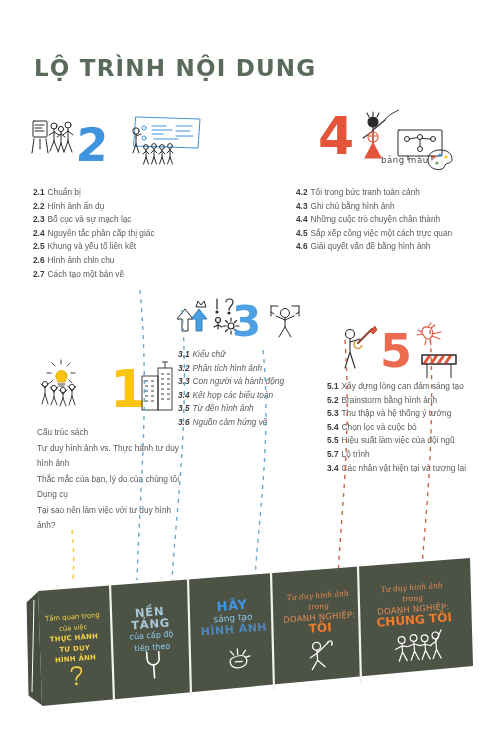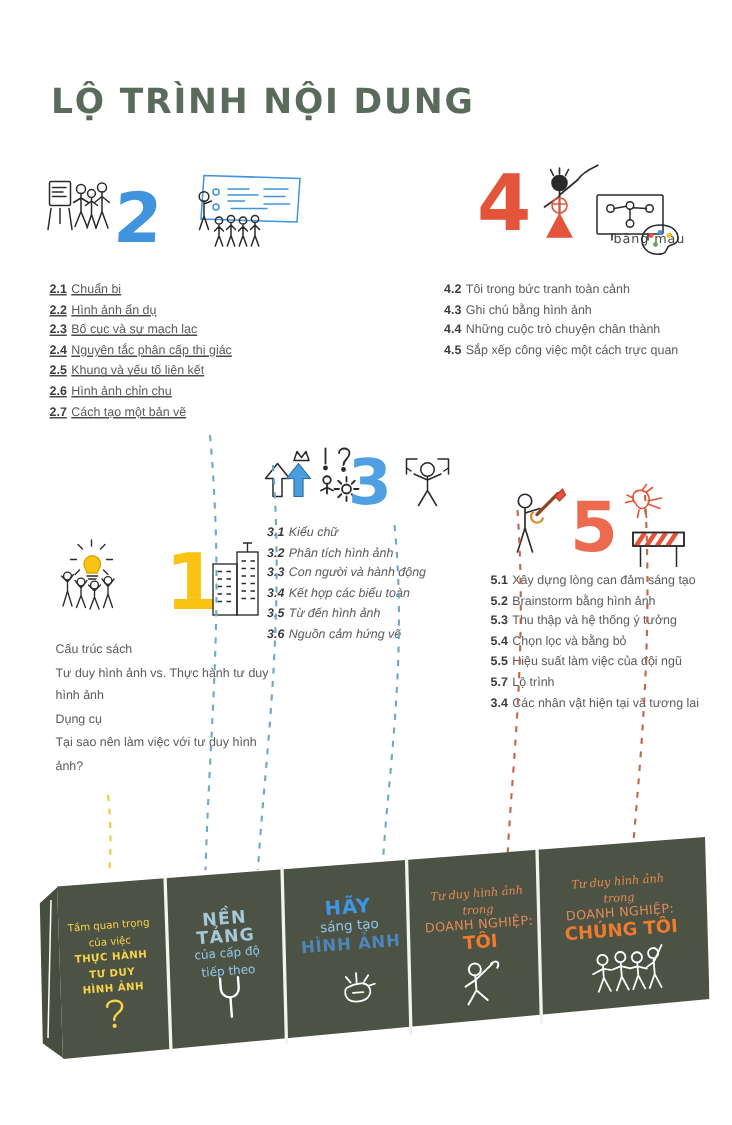--- a/index.html
+++ b/index.html
@@ -44,21 +44,20 @@
   #num2{ left:76px; top:122px; font-size:46px; color:#3f94dd; transform:skewX(-3deg); }
   #num4{ left:318px; top:110px; font-size:52px; color:#e4543b; }
   #num1{ left:110px; top:363px; font-size:52px; color:#fbc414; }
   #num3{ left:232px; top:301px; font-size:42px; color:#4fa0e2; }
   #num5{ left:380px; top:328px; font-size:46px; color:#ec6b4e; }
 
   .caption-bangmau{
     position:absolute; left:381px; top:155px;
     font-size:8.5px; color:#4a4a4a; letter-spacing:.6px;
     font-family:"DejaVu Sans", sans-serif;
-    margin-left:28px;
   }
 
   svg.doodle{ position:absolute; overflow:visible; }
 
   
   .connector{ position:absolute; }
 
   
   .banner{
     position:absolute; left:18px; top:556px; width:455px; height:165px;
@@ -107,21 +106,21 @@
         <path d="M24 36v7 M24 37l-3 3 M24 37l3 3 M24 43l-2.5 7 M24 43l2.5 7"></path>
       <circle cx="32" cy="32" r="2.4"></circle>
         <path d="M32 35v8 M32 36l-3 3 M32 36l3 3 M32 43l-2.5 7 M32 43l2.5 7"></path>
       <circle cx="40" cy="33" r="2.4"></circle>
         <path d="M40 36v7 M40 37l-3 3 M40 37l3 3 M40 43l-2.5 7 M40 43l2.5 7"></path>
       <circle cx="48" cy="32" r="2.4"></circle>
         <path d="M48 35v8 M48 36l-3 3 M48 36l3 3 M48 43l-2.5 7 M48 43l2.5 7"></path>
     </g>
   </svg>
 
-  <div class="toc" style="left:33px; top:186px;text-decoration:underline;">
+  <div class="toc" style="left:33px; top:186px;">
     <div class="row">
       <span class="num">2.1</span>
       <span>Chuẩn bị</span>
     </div>
     <div class="row">
       <span class="num">2.2</span>
       <span>Hình ảnh ẩn dụ</span>
     </div>
     <div class="row">
       <span class="num">2.3</span>
@@ -195,20 +194,24 @@
       <span>Ghi chú bằng hình ảnh</span>
     </div>
     <div class="row">
       <span class="num">4.4</span>
       <span>Những cuộc trò chuyện chân thành</span>
     </div>
     <div class="row">
       <span class="num">4.5</span>
       <span>Sắp xếp công việc một cách trực quan</span>
     </div>
+    <div class="row">
+      <span class="num">4.6</span>
+      <span>Giải quyết vấn đề bằng hình ảnh</span>
+    </div>
   </div>
 
   <svg class="doodle" style="left:174px; top:297px;" width="40" height="36" viewBox="0 0 40 36">
     <g fill="none" stroke="#2a2a2a" stroke-width="1" stroke-linejoin="round">
       <path d="M8 34 V22 H3 L11 12 L19 22 H14 V34 Z"></path>
       <path d="M22 10 l2-6 3 4 3-4 2 6 Z"></path>
     </g>
     <g fill="#4a9ede" stroke="#2a6fa8" stroke-width="0.8" stroke-linejoin="round">
       <path d="M22 34 V22 H17 L25 12 L33 22 H28 V34 Z"></path>
     </g>
@@ -306,21 +309,21 @@
     <div class="row">
       <span class="num">5.2</span>
       <span>Brainstorm bằng hình ảnh</span>
     </div>
     <div class="row">
       <span class="num">5.3</span>
       <span>Thu thập và hệ thống ý tưởng</span>
     </div>
     <div class="row">
       <span class="num">5.4</span>
-      <span>Chọn lọc và bằng bỏ</span>
+      <span>Chọn lọc và cuộc bỏ</span>
     </div>
     <div class="row">
       <span class="num">5.5</span>
       <span>Hiệu suất làm việc của đội ngũ</span>
     </div>
     <div class="row">
       <span class="num">5.7</span>
       <span>Lộ trình</span>
     </div>
     <div class="row">
@@ -353,20 +356,21 @@
       <rect x="18" y="8" width="14" height="42"></rect>
       <path d="M25 8 V2 M22 2 h6"></path>
       <path d="M5 21h3 M11 21h3 M5 26h3 M11 26h3 M5 31h3 M11 31h3 M5 36h3 M11 36h3 M5 41h3 M11 41h3"></path>
       <path d="M21 14h3 M27 14h3 M21 19h3 M27 19h3 M21 24h3 M27 24h3 M21 29h3 M27 29h3 M21 34h3 M27 34h3 M21 39h3 M27 39h3"></path>
     </g>
   </svg>
 
   <div class="freetext" style="left:37px; top:425px;">
     <div>Cấu trúc sách</div>
     <div>Tư duy hình ảnh vs. Thực hành tư duy hình ảnh</div>
+    <div>Thắc mắc của bạn, lý do của chúng tôi</div>
     <div>Dụng cụ</div>
     <div>Tại sao nên làm việc với tư duy hình ảnh?</div>
   </div>
 
   <svg class="connector" style="left:0; top:280px;" width="488" height="300">
     <path d="M140 10 C150 120 140 200 137 300" fill="none" stroke="#6aa9c9" stroke-width="1.4" stroke-dasharray="4 5"></path>
     <path d="M182 30 C190 140 176 230 172 300" fill="none" stroke="#6aa9c9" stroke-width="1.4" stroke-dasharray="4 5"></path>
     <path d="M263 70 C272 160 258 240 255 300" fill="none" stroke="#6aa9c9" stroke-width="1.4" stroke-dasharray="4 5"></path>
     <path d="M345 60 C352 160 340 240 338 300" fill="none" stroke="#c4654a" stroke-width="1.4" stroke-dasharray="4 5"></path>
     <path d="M430 50 C436 160 424 250 421 300" fill="none" stroke="#c4654a" stroke-width="1.4" stroke-dasharray="4 5"></path>

